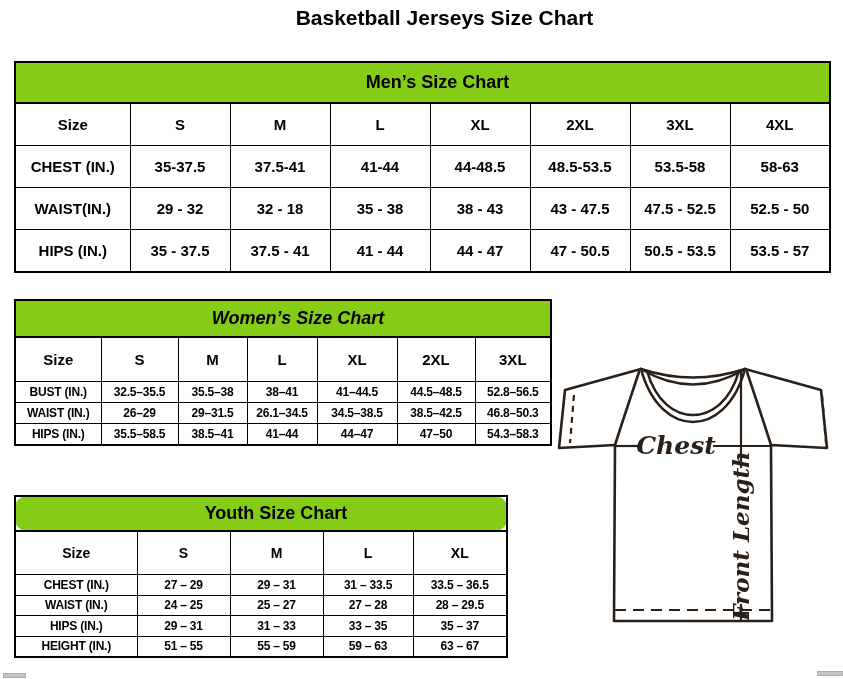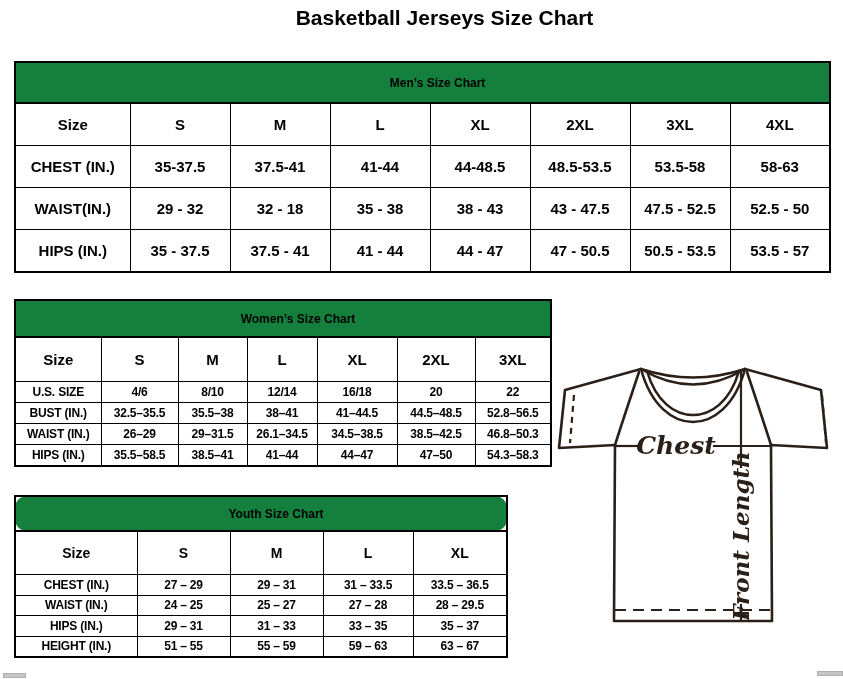--- a/index.html
+++ b/index.html
@@ -8,29 +8,29 @@
     font-family:"Liberation Sans",sans-serif;color:#000;overflow:hidden;
   }
   .page-title{
     position:absolute;top:6px;left:0;width:843px;text-align:center;
     font-size:21px;font-weight:bold;letter-spacing:0px;padding-left:23px;
   }
   table{border-collapse:collapse;position:absolute;table-layout:fixed;background:#fff;}
   table,td,th{border:1px solid #000;}
   table{border-width:2px;}
   th,td{text-align:center;vertical-align:middle;font-weight:bold;padding:0;overflow:hidden;white-space:nowrap;}
-  .sect-header th{background:#15803d;font-size:12px;border-bottom:2px solid #000;padding-left:30px;}
+  .sect-header th{background:#84cc16;font-size:18px;border-bottom:2px solid #000;padding-left:30px;}
   
   #men-table{left:14px;top:61px;width:815px;}
   #men-table .sect-header th{height:39px;}
   #men-table .size-row th{height:41px;font-size:15px;}
   #men-table tbody td{height:41px;font-size:15px;}
   
   #women-table{left:14px;top:299px;width:536px;}
-  #women-table .sect-header th{height:35px;}
+  #women-table .sect-header th{height:35px;font-style:italic;}
   #women-table .size-row th{height:43px;font-size:15px;}
   #women-table tbody td{height:20px;font-size:12px;letter-spacing:-0.2px;}
   
   #youth-table{left:14px;top:495px;width:492px;}
   #youth-table .sect-header th{height:33px;border-radius:12px;}
   #youth-table .size-row th{height:42px;font-size:14px;}
   #youth-table tbody td{height:19.5px;font-size:12px;letter-spacing:-0.2px;}
   
   #jersey{position:absolute;left:553px;top:358px;width:290px;height:272px;}
   #jersey .lbl{
@@ -125,29 +125,20 @@
       <th>S</th>
       <th>M</th>
       <th>L</th>
       <th>XL</th>
       <th>2XL</th>
       <th>3XL</th>
     </tr>
   </thead>
   <tbody>
     <tr>
-      <td>U.S. SIZE</td>
-      <td>4/6</td>
-      <td>8/10</td>
-      <td>12/14</td>
-      <td>16/18</td>
-      <td>20</td>
-      <td>22</td>
-    </tr>
-    <tr>
       <td>BUST (IN.)</td>
       <td>32.5–35.5</td>
       <td>35.5–38</td>
       <td>38–41</td>
       <td>41–44.5</td>
       <td>44.5–48.5</td>
       <td>52.8–56.5</td>
     </tr>
     <tr>
       <td>WAIST (IN.)</td>

